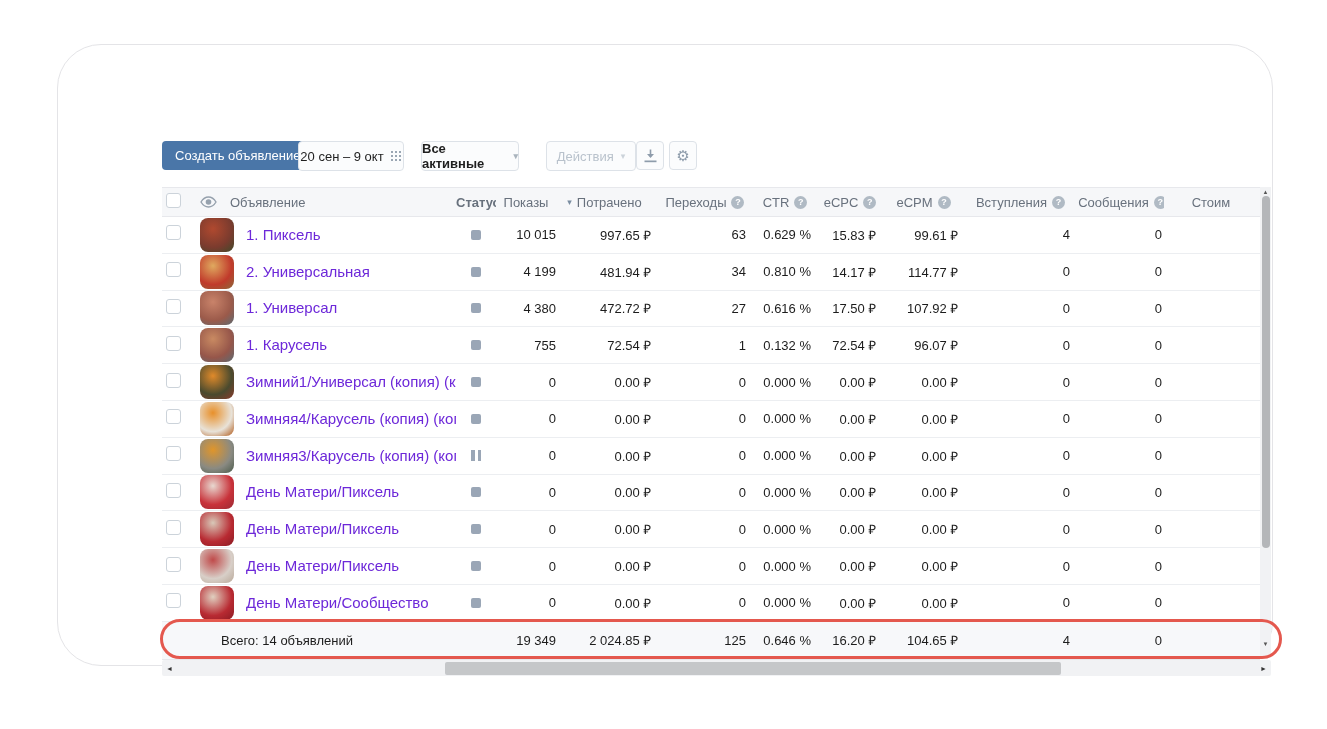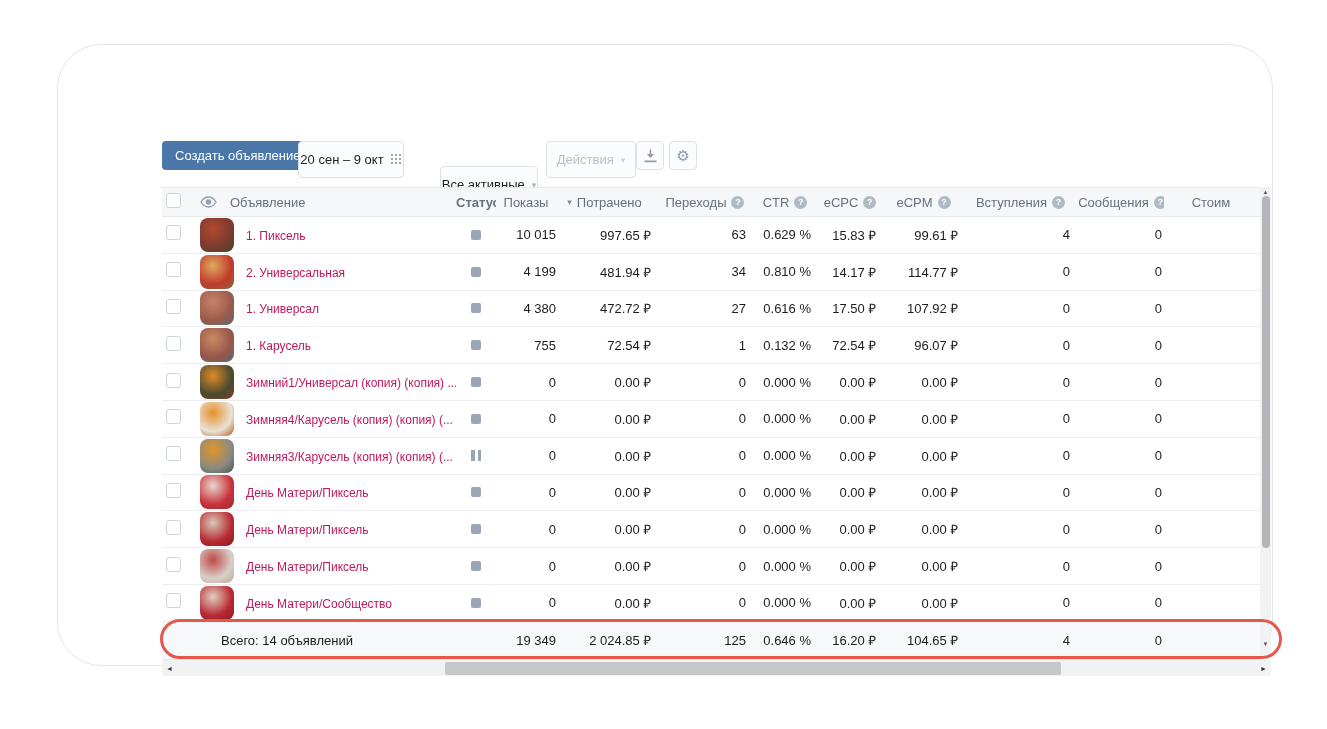--- a/index.html
+++ b/index.html
@@ -6,25 +6,25 @@
   html,body { width:1327px; height:729px; background:#fff; overflow:hidden; }
   .screen { position:relative; width:1327px; height:729px; background:#fff;
             font-family:"Liberation Sans", sans-serif; }
   .card { position:absolute; left:57px; top:44px; width:1216px; height:622px;
           background:#fff; border:1.5px solid #e4e4e7; border-radius:44px; }
 
   
   .btn-create { position:absolute; left:104px; top:96px; height:29px; padding:4px 13px;
     background:#4a76a8; color:#fff; font-size:13px; border:none; border-radius:4px;
     display:flex; align-items:center; cursor:pointer; font-family:inherit; }
-  .ctrl { position:absolute; top:96px; height:37px; border:1px solid #dde2e8; border-radius:4px;
+  .ctrl { position:absolute; top:96px; height:30px; border:1px solid #dde2e8; border-radius:4px;
     background:#fbfcfd; display:flex; align-items:center; justify-content:center; gap:7px;
     font-size:13px; color:#1f1f1f; cursor:pointer; }
   .ctrl-date { left:240px; width:106px; }
-  .ctrl-filter { left:382px; width:98px; font-weight:normal;margin-top:25px; }
+  .ctrl-filter { left:363px; width:98px; font-weight:bold; }
   .ctrl-actions { left:488px; width:90px; color:#b9c2cc; }
   .caret { font-size:9px; color:#aab4be; }
   .ctrl-actions .caret { color:#ccd3da; }
   .dotgrid { position:relative; width:11px; height:11px; }
   .dotgrid::before { content:""; position:absolute; left:0; top:0; width:2px; height:2px;
     background:#9aa6b3;
     box-shadow:4px 0 #9aa6b3,8px 0 #9aa6b3,0 4px #9aa6b3,4px 4px #9aa6b3,8px 4px #9aa6b3,
                0 8px #9aa6b3,4px 8px #9aa6b3,8px 8px #9aa6b3; }
   .iconbtn { position:absolute; top:96px; width:28px; height:29px; border:1px solid #dde2e8;
     border-radius:4px; background:#fbfcfd; display:flex; align-items:center; justify-content:center;
@@ -47,21 +47,21 @@
     border-bottom:1px solid #e7e8ec; color:#68717d; font-size:13px; }
   .trow { height:36.8px; border-bottom:1px solid #eceef1; background:#fff; }
   .cell { overflow:hidden; white-space:nowrap; }
   .c-check { padding-left:4px; }
   .checkbox { width:15px; height:15px; border:1px solid #ccd3da; border-radius:3px;
     background:#fff; display:inline-block; cursor:pointer; }
   .c-eye { display:flex; align-items:center; }
   .thead .c-name { margin-left:-16px; }
   .c-status { text-align:center;font-weight:bold; }
   .thumb { width:34px; height:34px; border-radius:8px; display:inline-block; cursor:pointer; }
-  .adlink { color:#be185d; font-size:12px; text-decoration:none;margin-top:32px; }
+  .adlink { color:#6d28d9; font-size:15px; text-decoration:none;margin-top:32px; }
   .num { text-align:right; padding-right:2px; font-size:13px; color:#1c1c1c; }
   .hnum { display:flex; justify-content:center; align-items:center; gap:5px; padding-right:2px; }
   .help { width:13px; height:13px; min-width:13px; border-radius:50%; background:#b0bac4;
     color:#fff; font-size:9px; font-weight:bold; display:flex; align-items:center;
     justify-content:center; margin-right:-11px; cursor:pointer; }
   .sort { color:#7a8da1; font-size:9px; cursor:pointer; }
   .status-cell { display:flex; justify-content:center; align-items:center; }
   .sq { width:10px; height:10px; background:#9aa6b6; border-radius:2px; display:inline-block; }
   .pause { display:inline-flex; gap:3px; }
   .pause span { width:3.5px; height:11px; background:#9aa6b6; display:inline-block; }

